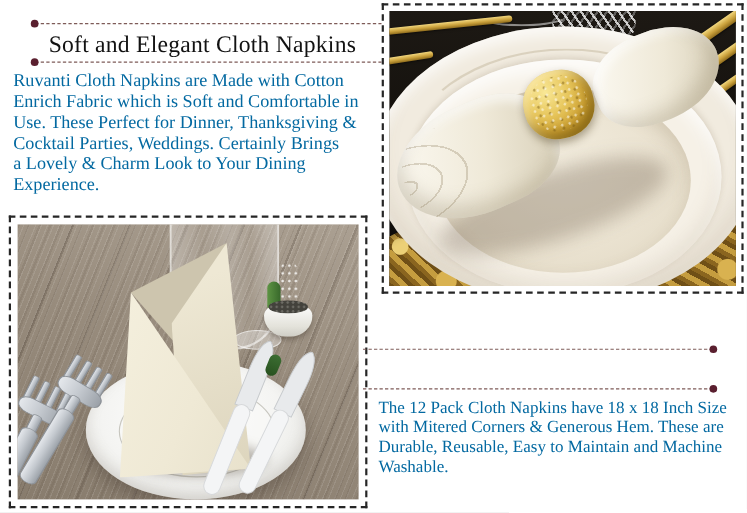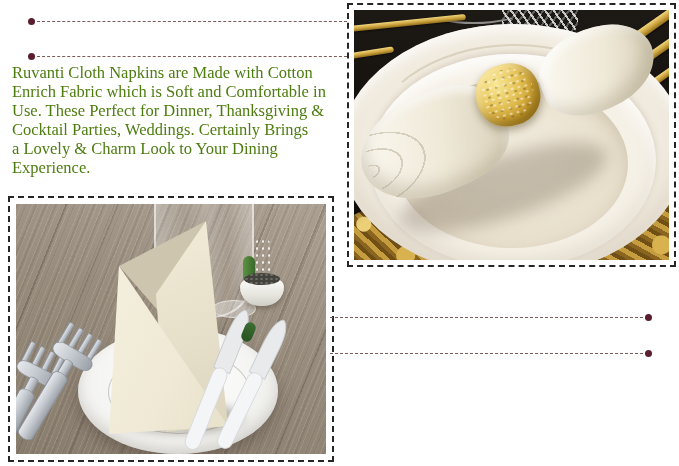--- a/index.html
+++ b/index.html
@@ -16,21 +16,21 @@
     font-family:"Liberation Serif","DejaVu Serif",serif;color:var(--text);
   }
   
   .rule{position:absolute;height:0;border-top:1px dashed var(--rule-dash);}
   .rule .dot{position:absolute;width:7px;height:7px;border-radius:50%;background:var(--accent-dot);top:-4px;}
   .dot-left{left:-4px;}
   .dot-right{right:-4px;}
   
   .headline{position:absolute;font-size:21.5px;line-height:31px;color:#121212;letter-spacing:.2px;white-space:nowrap;}
   .headline.center{text-align:center;}
-  .bodytext{position:absolute;font-size:16.5px;line-height:19px;white-space:pre;color:#4d7c0f;}
+  .bodytext{position:absolute;font-size:16.5px;line-height:19px;white-space:pre;color:#0369a1;}
   
   .frame{position:absolute;box-sizing:border-box;border:2px dashed var(--photo-border);background:#fff;}
   .photo{position:relative;width:100%;height:100%;overflow:hidden;}
   .photo *{position:absolute;}
   
   .p1{background:linear-gradient(180deg,#1d1914 0%,#14110d 45%,#0d0b09 100%);}
   .p1 .rim-arc{left:76px;top:-8px;width:84px;height:18px;border:2px solid transparent;border-bottom-color:rgba(255,255,255,.5);border-radius:50%;}
   .p1 .glass{left:148px;top:0;width:76px;height:26px;border-radius:0 0 14px 14px;
     background:linear-gradient(90deg,rgba(205,205,205,.45),rgba(255,255,255,.8) 30%,rgba(185,185,185,.45) 60%,rgba(255,255,255,.75));
     background-image:repeating-linear-gradient(55deg,rgba(255,255,255,.75) 0 2px,transparent 2px 7px),
@@ -108,20 +108,21 @@
   .p2 .greentip{left:227px;top:118px;width:11px;height:20px;border-radius:6px;background:linear-gradient(180deg,#3c6e33,#28511f);transform:rotate(22deg);}
 </style>
 </head>
 <body>
 
 <div class="canvas">
 
   <div class="rule" style="left:32px;top:21px;width:315px;">
     <span class="dot dot-left"></span>
   </div>
+  <div class="headline center" style="left:28px;top:25px;width:312px;">Soft and Elegant Cloth Napkins</div>
   <div class="rule" style="left:32px;top:56px;width:315px;">
     <span class="dot dot-left"></span>
   </div>
   <div class="bodytext" style="left:12px;top:63px;width:335px;">Ruvanti Cloth Napkins are Made with Cotton
 Enrich Fabric which is Soft and Comfortable in
 Use. These Perfect for Dinner, Thanksgiving &amp;
 Cocktail Parties, Weddings. Certainly Brings
 a Lovely &amp; Charm Look to Your Dining
 Experience.</div>
 
@@ -199,20 +200,24 @@
       <div class="greentip"></div>
     </div>
   </figure>
 
   <div class="rule" style="left:330px;top:317px;width:318px;">
     <span class="dot dot-right"></span>
   </div>
   <div class="rule" style="left:330px;top:353px;width:318px;">
     <span class="dot dot-right"></span>
   </div>
+  <div class="bodytext" style="left:344px;top:362px;width:333px;font-size:15.5px;line-height:18px;">The 12 Pack Cloth Napkins have 18 x 18 Inch Size
+with Mitered Corners &amp; Generous Hem. These are
+Durable, Reusable, Easy to Maintain and Machine
+Washable.</div>
 
   <svg width="0" height="0" style="position:absolute" aria-hidden="true">
     <defs>
       <linearGradient id="silv" x1="0" y1="0" x2="1" y2="0">
         <stop offset="0" stop-color="#e6e9ed"></stop>
           <stop offset="0.5" stop-color="#c3c8ce"></stop>
           <stop offset="1" stop-color="#9aa0a7"></stop>
       </linearGradient>
     </defs>
   </svg>

